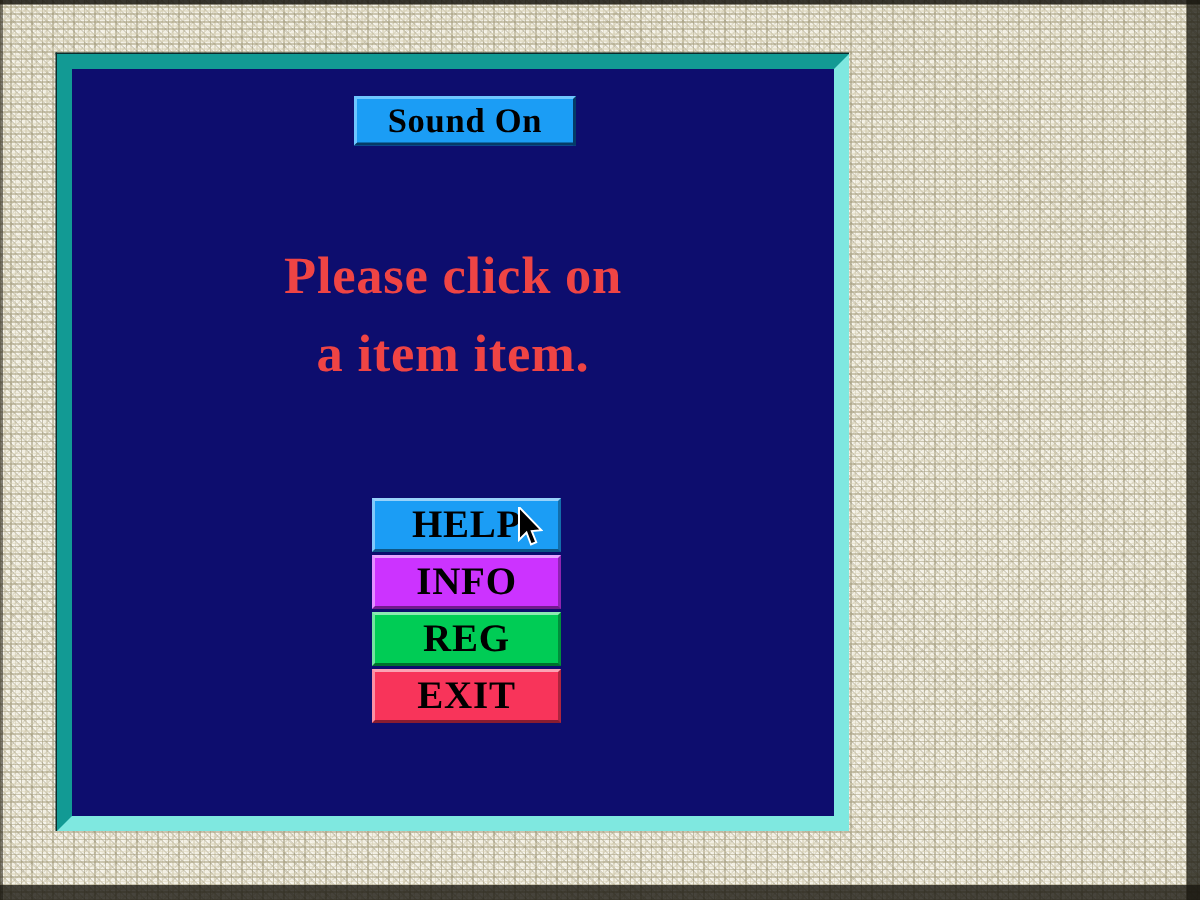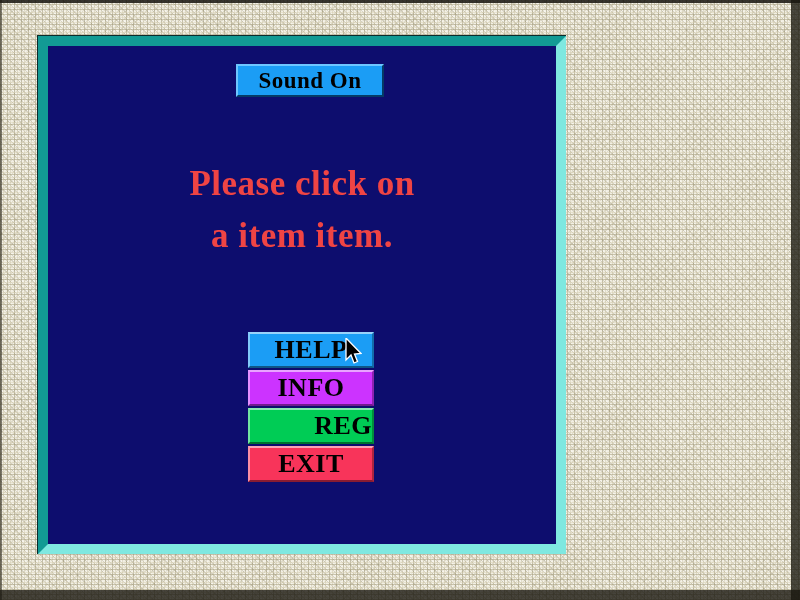--- a/index.html
+++ b/index.html
@@ -171,21 +171,21 @@
       <div id="sound-toggle">Sound On</div>
 
       <div id="prompt-message">
         <span class="line">Please click on</span>
         <span class="line">a item item.</span>
       </div>
 
       <div id="menu-stack">
           <div class="menu-button" style="background: rgb(27, 157, 245);">HELP</div>
           <div class="menu-button" style="background: rgb(204, 51, 255);">INFO</div>
-          <div class="menu-button" style="background: rgb(0, 204, 85); text-align: right;">REG</div>
+          <div class="menu-button" style="background: rgb(0, 204, 85);">REG</div>
           <div class="menu-button" style="background: rgb(248, 52, 90);">EXIT</div>
         </div>
 
       <svg id="mouse-cursor" viewBox="0 0 17 26" xmlns="http://www.w3.org/2000/svg" style="left: 297px; top: 292px;">
         <polygon points="1,0 1,22 6,17 9,25 12.5,23.5 9.5,16 16,15.5" fill="#000000" stroke="#ffffff" stroke-width="1.3"></polygon>
       </svg>
 
     </div>
   </div>
 </div>

